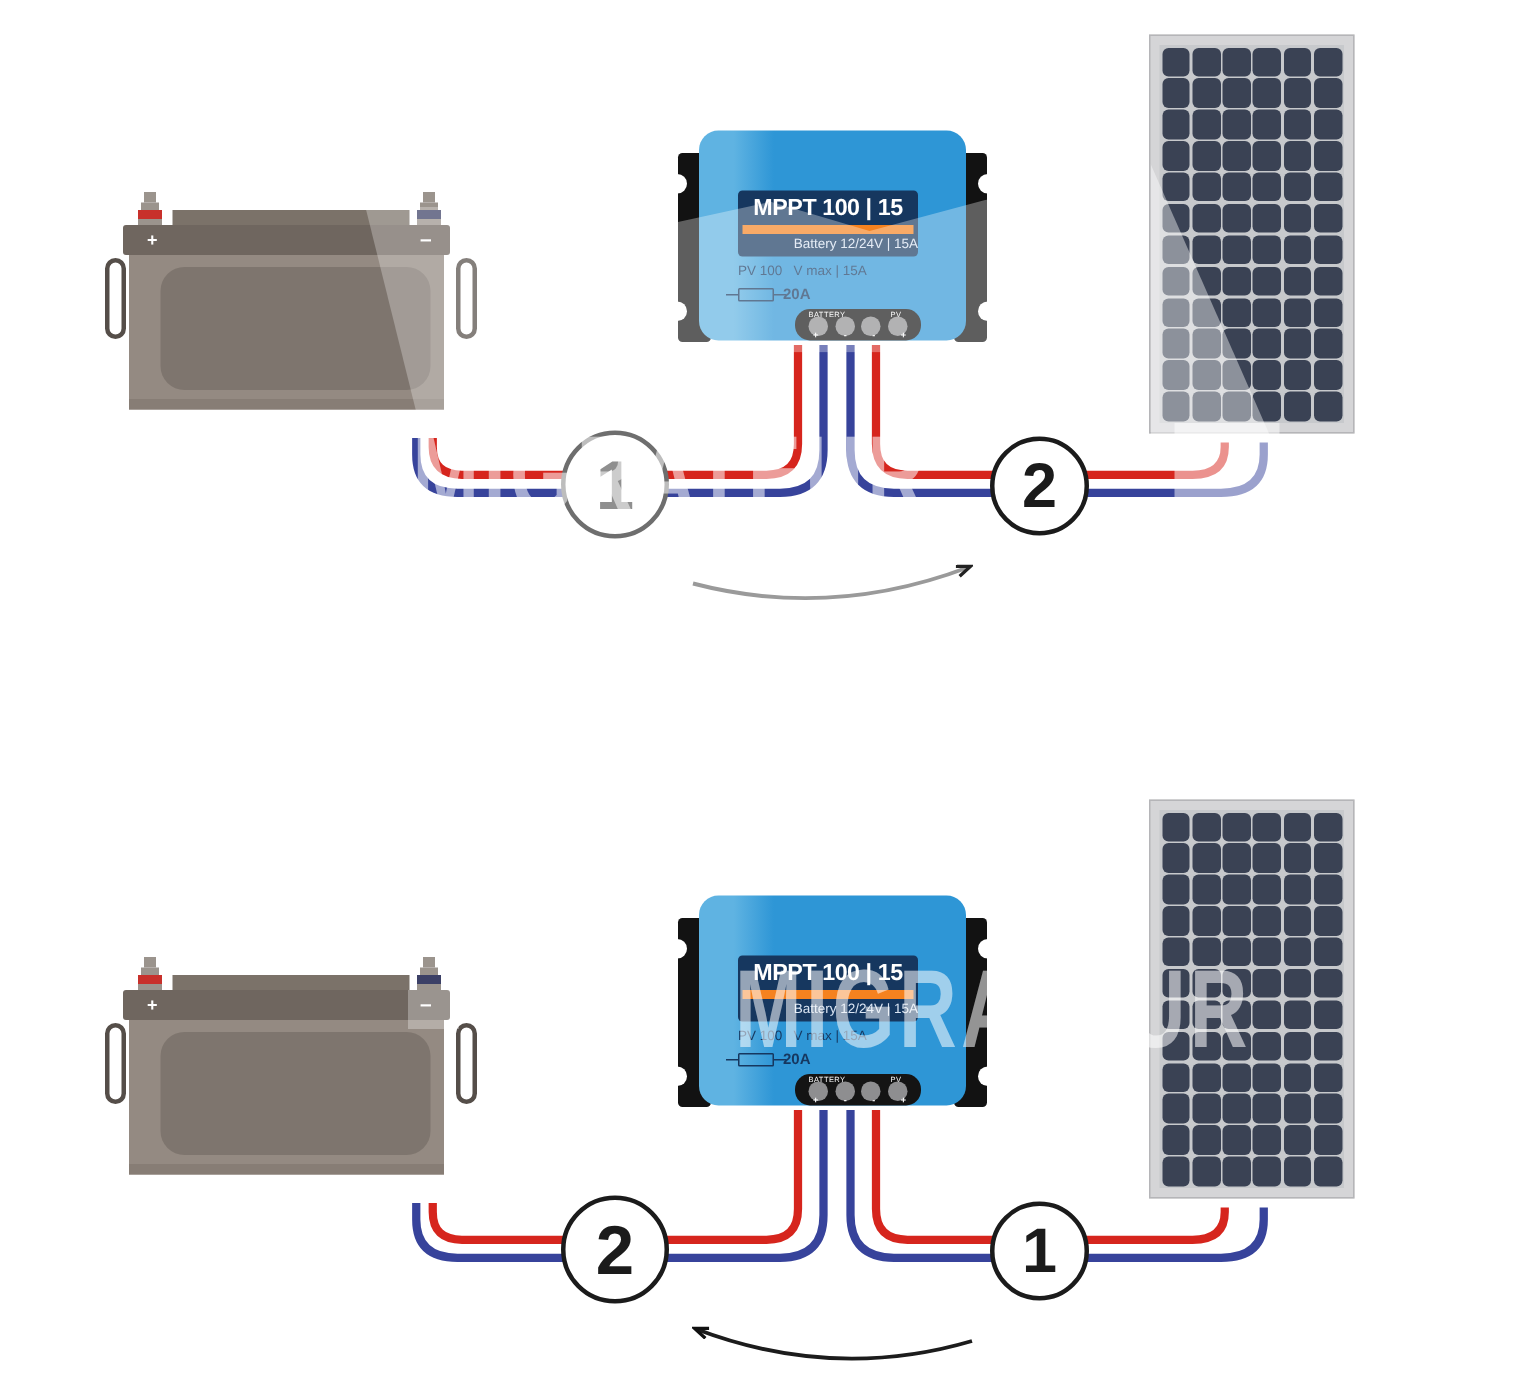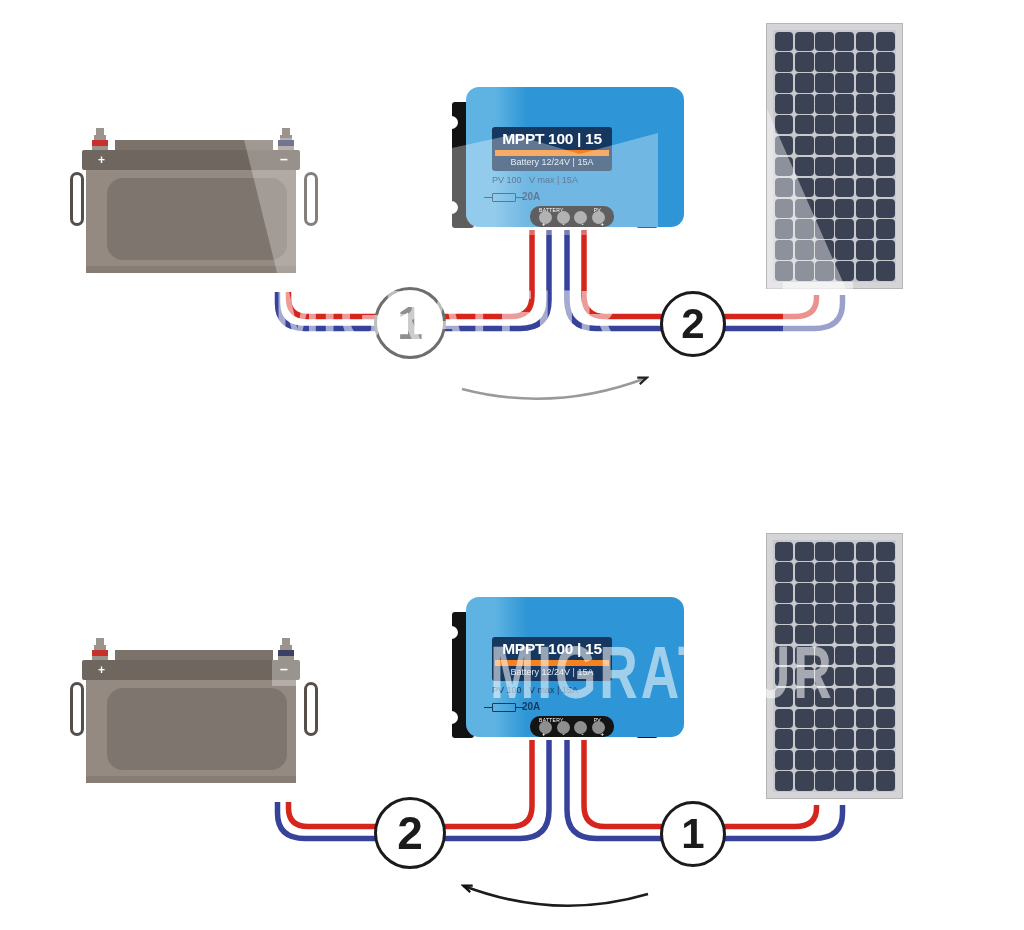--- a/index.html
+++ b/index.html
@@ -37,26 +37,26 @@
              background:rgba(255,255,255,0.30);z-index:12;}
 
   
   .controller{position:absolute;left:452px;top:85px;width:206px;height:150px;z-index:10;}
   .flange{position:absolute;top:17px;width:22px;height:126px;background:#121212;border-radius:3px;}
   .flange.fl{left:0;} .flange.fr{right:0;}
   .notch{position:absolute;width:13px;height:13px;border-radius:50%;background:#ffffff;}
   .flange.fl .notch{left:-7px;} .flange.fr .notch{right:-7px;}
   .notch.n1{top:14px;} .notch.n2{bottom:14px;}
   .case{position:absolute;left:14px;top:2px;width:178px;height:140px;border-radius:13px;
-        background:linear-gradient(90deg,#5FB3E2 0%,#5FB3E2 13%,#2E96D6 28%,#2E96D6 100%);padding-left:40px;}
+        background:linear-gradient(90deg,#5FB3E2 0%,#5FB3E2 13%,#2E96D6 28%,#2E96D6 100%);}
   .label-panel{position:absolute;left:26px;top:40px;width:120px;height:44px;background:#16375F;border-radius:3px;}
   .mppt-title{color:#ffffff;font-weight:bold;font-size:15.5px;text-align:center;margin-top:3px;
               letter-spacing:-0.3px;white-space:pre;}
   .orange-bar{margin:2px 3px 0 3px;height:6px;background:#F5821F;}
-  .spec1{color:#D9E4F2;font-size:9px;text-align:center;margin-top:1px;white-space:pre;}
+  .spec1{color:#D9E4F2;font-size:9px;text-align:right;margin-top:1px;white-space:pre;}
   .spec2{position:absolute;left:26px;top:88px;width:120px;color:#16375F;font-size:9px;
          text-align:left;white-space:pre;}
   .fuse-row{position:absolute;left:26px;top:104px;width:120px;color:#16375F;
             font-size:10px;font-weight:bold;}
   .fuse-icon{display:inline-block;width:22px;height:7px;border:1.5px solid #16375F;border-radius:1px;
              position:relative;vertical-align:middle;margin-right:6px;}
   .fuse-icon::before,.fuse-icon::after{content:"";position:absolute;top:50%;margin-top:-0.75px;
              width:8px;height:1.5px;background:#16375F;}
   .fuse-icon::before{left:-9px;} .fuse-icon::after{right:-9px;}
   .tblock{position:absolute;left:64px;top:119px;width:84px;height:21px;background:#141414;border-radius:10px;}

